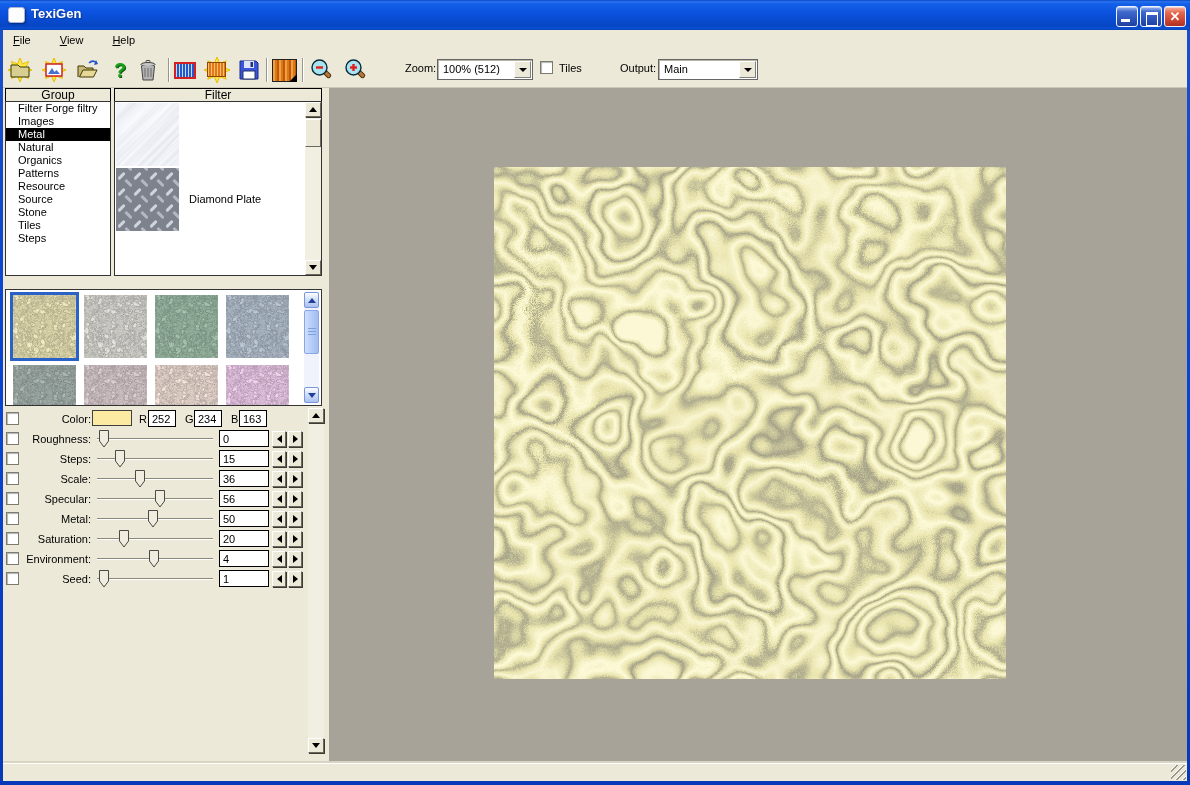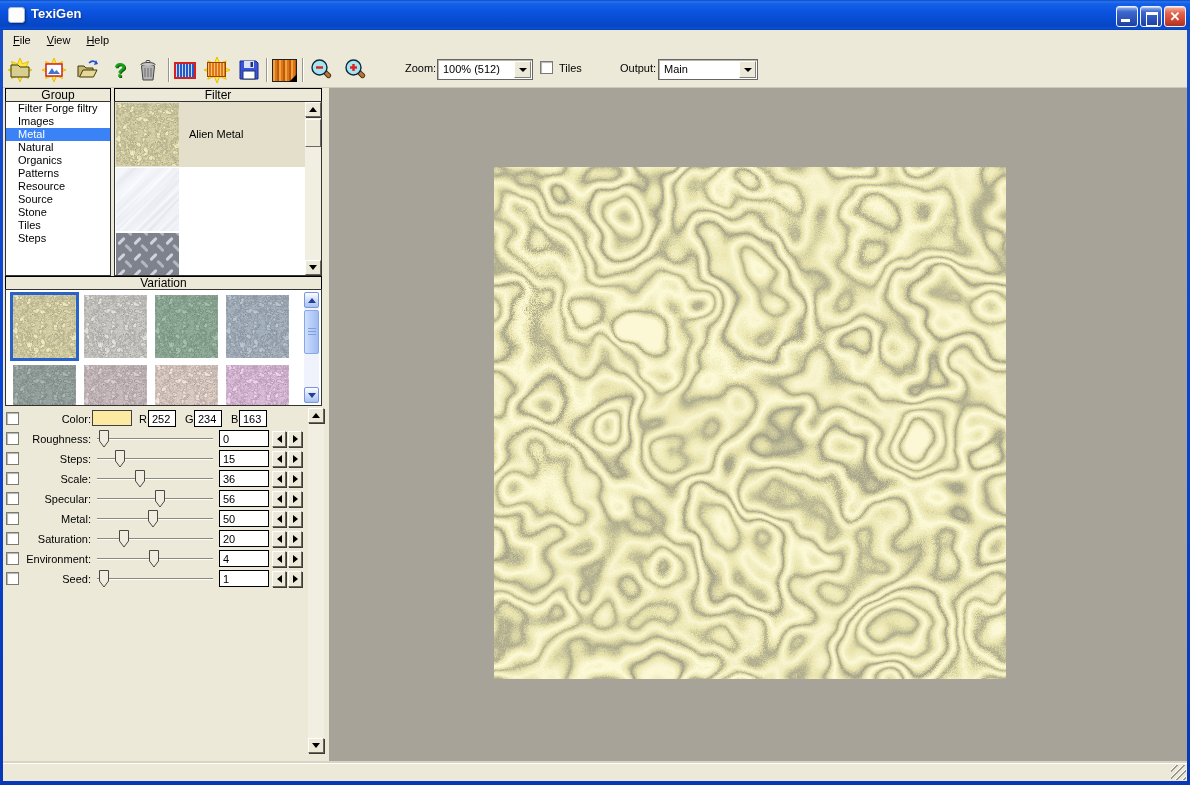--- a/index.html
+++ b/index.html
@@ -22,21 +22,21 @@
   .winbtn.min::after { content:""; position:absolute; left:4px; bottom:4px; width:9px; height:3px; background:#fff; }
   .winbtn.max::after { content:""; position:absolute; left:5px; top:5px; width:10px; height:10px;
     border:1px solid #fff; border-top:3px solid #fff; }
   .winbtn.close::after { content:"\2715"; position:absolute; left:0; top:2px; width:100%; text-align:center;
     color:#fff; font-size:13px; font-weight:bold; }
 
   .win-inner { position:absolute; left:3px; top:30px; width:1184px; height:751px; background:#ece9d8; }
 
   
   .menubar { position:absolute; left:3px; top:30px; width:1184px; height:21px; background:#ece9d8; }
-  .menu-item { display:inline-block; height:21px; line-height:21px; padding:0 8px; font-size:11px; color:#000; }
+  .menu-item { display:inline-block; height:21px; line-height:21px; padding:0 8px; font-size:11px; color:#000;margin-left:13px; }
   .menu-item:first-child { margin-left:2px; }
 
   
   .toolbar { position:absolute; left:3px; top:51px; width:1184px; height:37px; background:#ece9d8;
     border-bottom:1px solid #cdc9b8; }
   .tbtn { position:absolute; top:5px; width:28px; height:28px; display:flex; align-items:center; justify-content:center; }
   .tsep { position:absolute; top:7px; width:2px; height:24px; border-left:1px solid #9a968a; border-right:1px solid #fff; }
   .tlabel { position:absolute; top:11px; font-size:11px; color:#000; }
   .combo { position:absolute; top:8px; height:21px; background:#fff; border:1px solid #666;
     box-shadow:inset 1px 1px 0 #b8b5a5; }
@@ -58,21 +58,21 @@
   .wood-icon::after { content:""; position:absolute; right:-1px; bottom:-1px; width:0; height:0;
     border-left:8px solid transparent; border-bottom:8px solid #000; }
   .help-glyph { font-size:20px; font-weight:bold; color:#1aa01a; text-shadow:1px 1px 0 #0a5a0a; }
 
   
   .hdr { position:absolute; height:13px; line-height:13px; text-align:center; font-size:12px; color:#000;
     background:#ece9d8; border:1px solid #000; border-bottom:none; }
   .whitebox { position:absolute; background:#fff; border:1px solid #333; overflow:hidden; }
 
   .gitem { height:13px; line-height:13px; font-size:11px; padding-left:12px; white-space:nowrap; color:#000; }
-  .gitem.sel { background:#3b82f6; color:#fff; }
+  .gitem.sel { background:#000000; color:#fff; }
 
   .frow { position:relative; width:100%; height:65px; background:#fff; }
   .frow.sel { background:#e3dfcb; }
   .fthumb { position:absolute; left:1px; top:1px; width:63px; height:63px; }
   .fname { position:absolute; left:74px; top:0; height:65px; line-height:65px; font-size:11px; color:#000; }
 
   
   .sbv { position:absolute; width:16px; background:#f1efe2; }
   .sb-btn { position:absolute; left:0; width:16px; height:15px; background:#ece9d8;
     border:1px solid #fff; border-right-color:#6a675c; border-bottom-color:#6a675c;
@@ -302,50 +302,44 @@
       <div class="gitem">Patterns</div>
       <div class="gitem">Resource</div>
       <div class="gitem">Source</div>
       <div class="gitem">Stone</div>
       <div class="gitem">Tiles</div>
       <div class="gitem">Steps</div>
     </div>
 
   <div class="hdr" style="left:114px; top:88px; width:208px;">Filter</div>
   <div class="whitebox" style="left:114px; top:101px; width:208px; height:175px;">
-    <div class="frow sel">
-      <svg class="fthumb" viewBox="0 0 63 63">
-        <rect width="63" height="63" filter="url(#fThumb)"></rect>
-      </svg>
-      <span class="fname">Alien Metal</span>
-    </div>
     <div class="frow">
       <svg class="fthumb" viewBox="0 0 63 63">
         <g transform="rotate(-45 31.5 31.5)">
             <rect x="-40" y="-40" width="145" height="145" filter="url(#fBrush)"></rect>
           </g>
       </svg>
     </div>
     <div class="frow">
       <svg class="fthumb" viewBox="0 0 63 63">
         <rect width="63" height="63" fill="url(#pDiamond)"></rect>
       </svg>
+      <span class="fname">Diamond Plate</span>
     </div>
     <div class="sbv" style="right:0; top:0; bottom:0;">
       <div class="sb-btn" style="top:0">
           <span class="tri-up"></span>
         </div>
       <div class="sb-thumb" style="top:17px; height:28px;"></div>
       <div class="sb-btn" style="bottom:0">
           <span class="tri-dn"></span>
         </div>
     </div>
   </div>
 
-  <div class="hdr" style="left:5px; top:276px; width:317px;">Variation</div>
   <div class="whitebox" style="left:5px; top:289px; width:317px; height:117px;">
     <div id="varcells">
         <div class="vcell sel" style="left:7px; top:5px">
        <svg width="63" height="63" viewBox="0 0 63 63" style="filter:none">
          <rect width="63" height="63" filter="url(#fThumb)"></rect>
        </svg>
      </div>
         <div class="vcell" style="left:78px; top:5px">
        <svg width="63" height="63" viewBox="0 0 63 63" style="filter:saturate(0.12) brightness(0.97)">
          <rect width="63" height="63" filter="url(#fThumb)"></rect>

